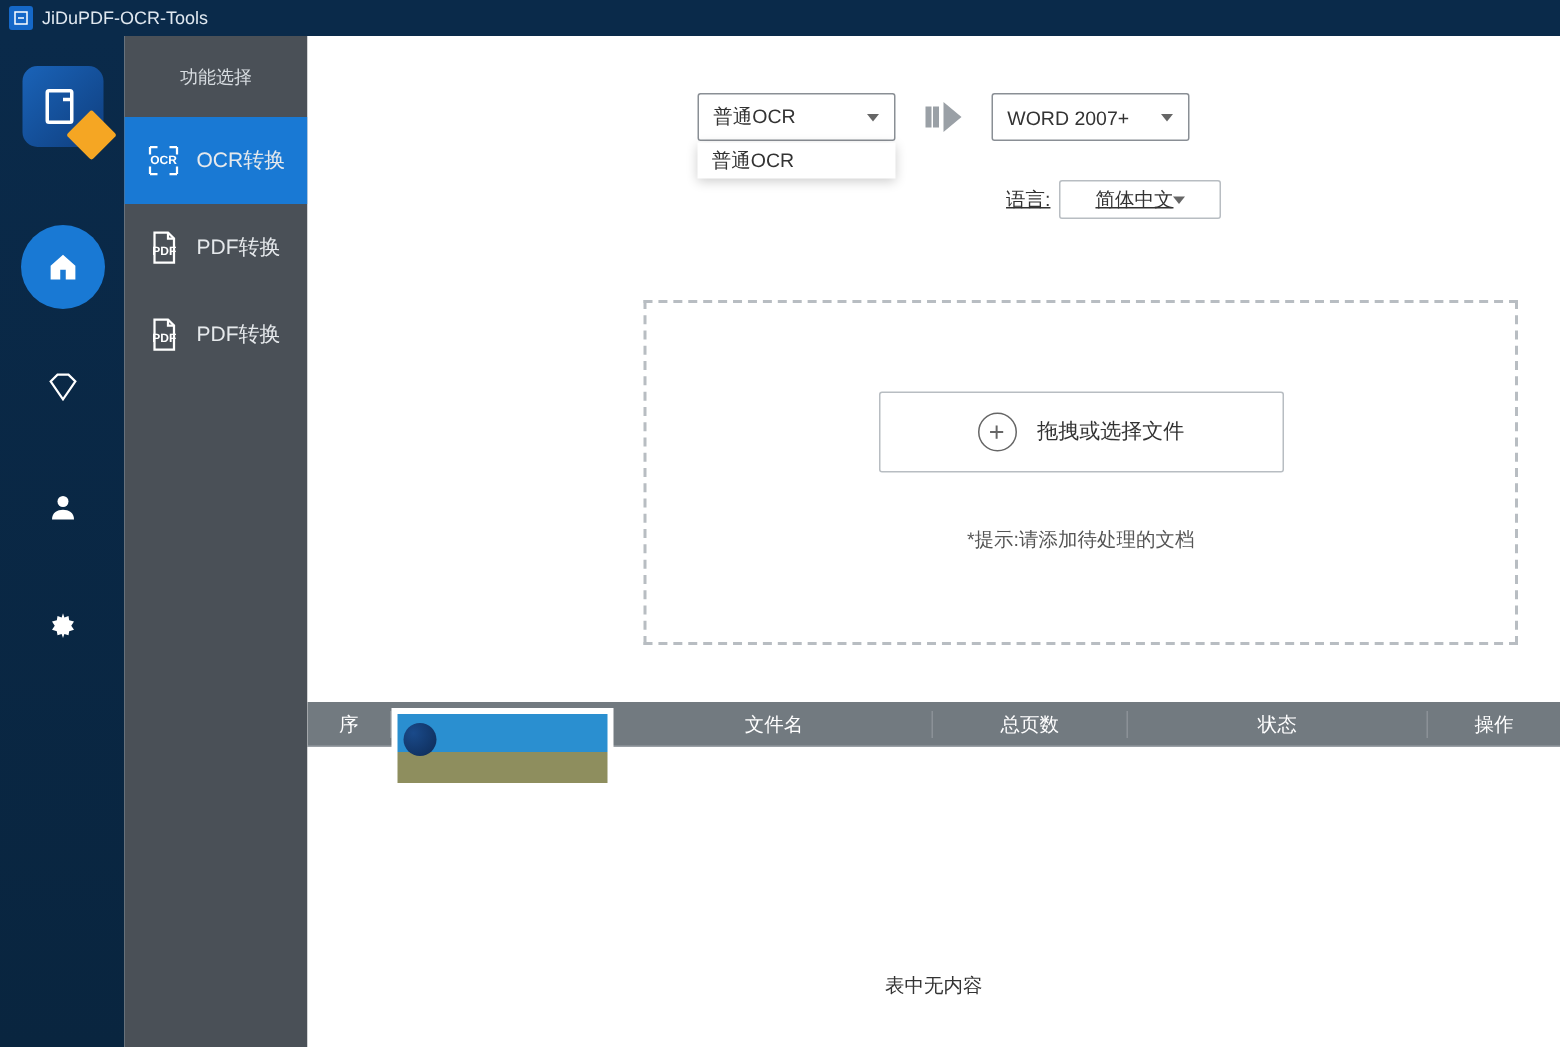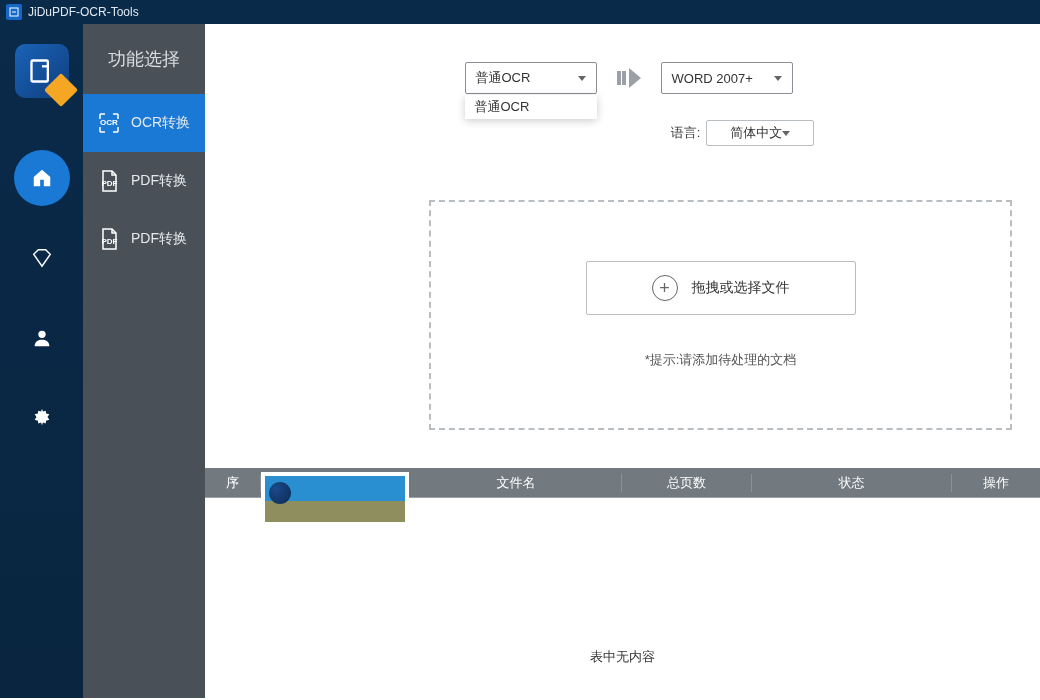--- a/index.html
+++ b/index.html
@@ -14,40 +14,40 @@
 .rail { width: 83px; background: linear-gradient(#0a2a4a,#09253f); display:flex; flex-direction:column; align-items:center; padding-top: 20px; }
 .logo { width:54px; height:54px; border-radius:10px; background:linear-gradient(135deg,#1a63b8,#0f3e7e); display:flex; align-items:center; justify-content:center; position:relative; margin-bottom:40px;}
 .logo::after { content:""; position:absolute; right:-4px; bottom:-4px; width:24px; height:24px; background:#f5a623; transform:rotate(45deg); border-radius:2px;}
 .logo svg { width:28px; height:28px; stroke:#fff; fill:none; stroke-width:2;}
 
 .rail-item { width:56px; height:56px; border-radius:28px; display:flex; align-items:center; justify-content:center; margin:12px 0; cursor:pointer;}
 .rail-item.active { background:#1979d4; }
 .rail-item svg { width:22px; height:22px; fill:#fff;}
 
 .sidebar { width:122px; background:#4a5057; color:#e6e9ec; display:flex; flex-direction:column; font-size:14px;}
-.sidebar-title { height:70px; display:flex; align-items:center; justify-content:center; font-size:18px; color:#d7dce0;}
+.sidebar-title { height:54px; display:flex; align-items:center; justify-content:center; font-size:12px; color:#d7dce0;}
 .sidebar-item { height:58px; display:flex; align-items:center; padding-left:14px; gap:10px; cursor:pointer;}
 .sidebar-item.active { background:#1979d4; }
 .sidebar-item .sico { width:24px; height:24px; display:flex; align-items:center; justify-content:center;}
 .sidebar-item .sico svg { width:24px; height:24px; stroke:#fff; fill:none; stroke-width:1.5;}
 .sidebar-item .sico .txt { font-size:8px; fill:#fff; stroke:none; font-weight:bold;}
 
 .main { flex:1; position:relative; background:#fff; }
 
 .top-controls { position:absolute; top:38px; left:12px; right:0; display:flex; justify-content:center; align-items:center; gap:20px;}
 .select-box { width:132px; height:32px; border:1px solid #8a8f95; border-radius:2px; display:flex; align-items:center; justify-content:space-between; padding:0 10px; font-size:13px; color:#333; cursor:pointer; background:#fff; position:relative;}
 .arrow-down { width:0; height:0; border-left:4px solid transparent; border-right:4px solid transparent; border-top:5px solid #666;}
 .conv-arrow { display:flex; align-items:center; gap:1px;}
 .conv-arrow .sq { width:4px; height:14px; background:#9aa0a6;}
 .conv-arrow .tri { width:0; height:0; border-top:10px solid transparent; border-bottom:10px solid transparent; border-left:12px solid #9aa0a6; margin-left:2px;}
 
 .dropdown-pop { position:absolute; top:32px; left:-1px; width:132px; background:#fff; box-shadow:0 2px 8px rgba(0,0,0,0.2); z-index:10;}
 .dropdown-pop .opt { height:24px; display:flex; align-items:center; padding:0 10px; font-size:13px; color:#333; cursor:pointer;}
 
-.lang-row { position:absolute; top:96px; left:0; right:0; display:flex; justify-content:center; align-items:center; gap:6px; font-size:13px; color:#333;}
+.lang-row { position:absolute; top:96px; left:0; right:0; display:flex; justify-content:center; align-items:center; gap:6px; font-size:13px; color:#333;text-decoration:underline;}
 .lang-row .lbl-partial { margin-left:240px;}
 .lang-select { width:108px; height:26px; border:1px solid #b8bdc2; border-radius:2px; display:flex; align-items:center; justify-content:space-between; padding:0 23px; font-size:13px; cursor:pointer;}
 
 .dropzone { position:absolute; top:176px; left:224px; right:28px; height:230px; border:2px dashed #b8bdc2; display:flex; flex-direction:column; align-items:center; justify-content:center; gap:36px;}
 .add-btn { width:270px; height:54px; border:1px solid #b8bdc2; border-radius:2px; display:flex; align-items:center; justify-content:center; gap:14px; cursor:pointer; font-size:14px; color:#333;}
 .plus-circ { width:26px; height:26px; border:1.5px solid #666; border-radius:50%; display:flex; align-items:center; justify-content:center; font-size:18px; color:#666; line-height:1;}
 .hint { font-size:13px; color:#555;}
 
 .table-wrap { position:absolute; top:444px; left:0; right:0; bottom:0;}
 .thead { height:30px; background:#727a80; display:flex; color:#fff; font-size:13px; align-items:center; border-bottom:1px solid #9aa0a6;}

